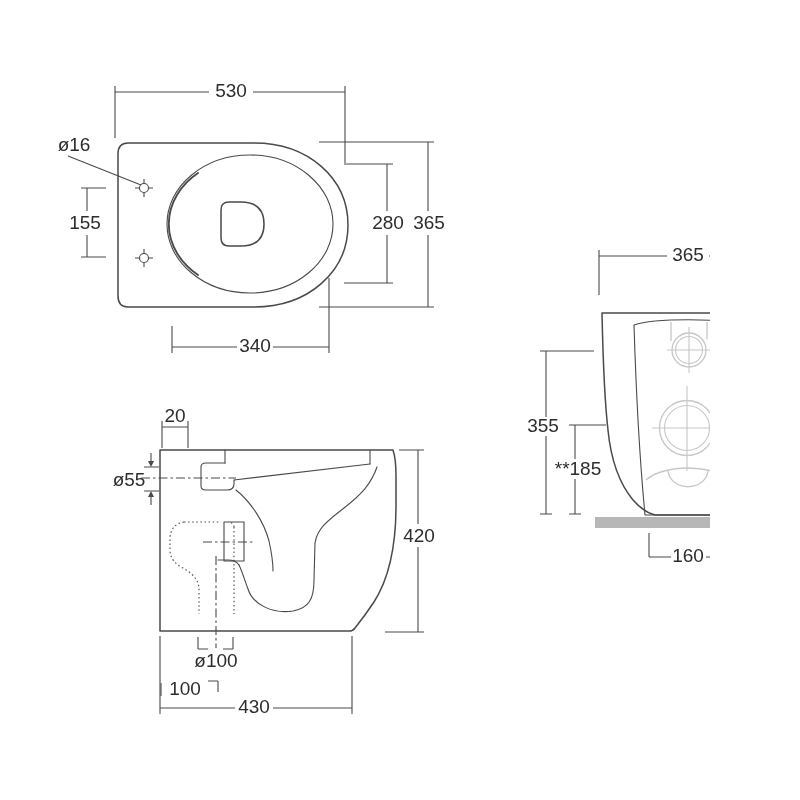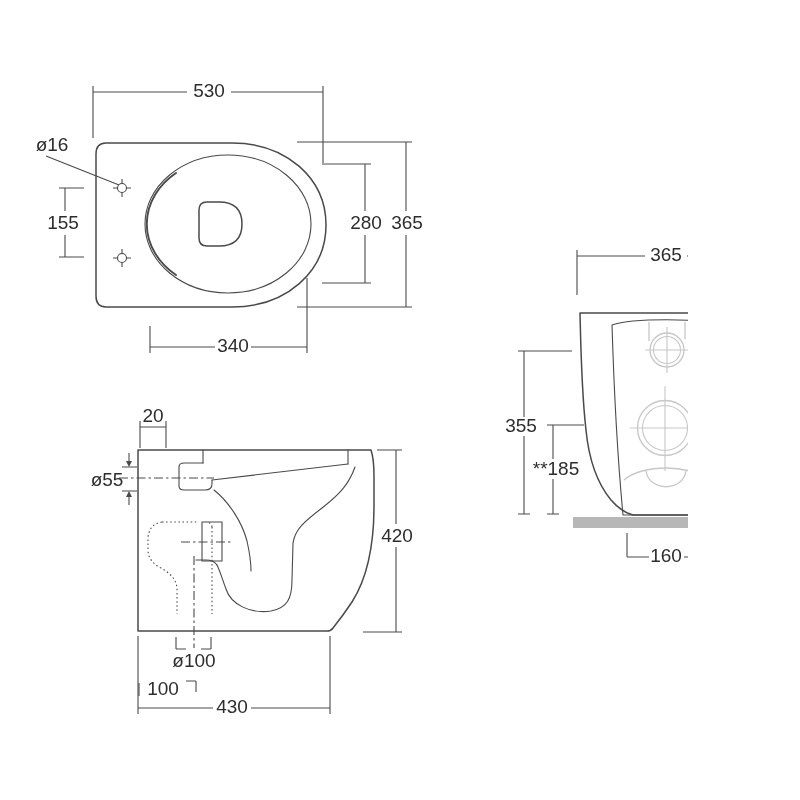--- a/index.html
+++ b/index.html
@@ -1,19 +1,19 @@
 <!DOCTYPE html>
 <html style="--bg: #ffffff; --line: #4a4a4a; --text: #2d2d2d; --detail: #c7c7c7; --floor: #b7b7b7;"><head>
 <meta charset="utf-8">
 <style>
   :root{
     --bg:#ffffff; --line:#4a4a4a; --text:#2d2d2d; --detail:#c7c7c7; --floor:#b7b7b7;
   }
   html,body{margin:0;padding:0;background:var(--bg);}
-  .canvas{width:688px;height:800px;background:var(--bg);position:relative;overflow:hidden;}
+  .canvas{width:688px;height:800px;background:var(--bg);position:relative;overflow:hidden;padding-left:22px;}
   svg{display:block;}
   .ln{fill:none;stroke:var(--line);stroke-width:1.5;stroke-linejoin:round;stroke-linecap:round;}
   .th{stroke-width:1.1;}
   .cres{stroke-width:1.9;}
   .dm{fill:none;stroke:var(--line);stroke-width:1.1;stroke-linecap:butt;}
   .dt{fill:none;stroke:var(--detail);stroke-width:1.3;}
   .dtt{stroke-width:1.1;}
   .dot{stroke-dasharray:1.5 2.6;stroke-width:1.1;}
   .cl{stroke-dasharray:9 3 2.5 3;stroke-width:1.1;}
   .ar{fill:var(--line);stroke:none;}

